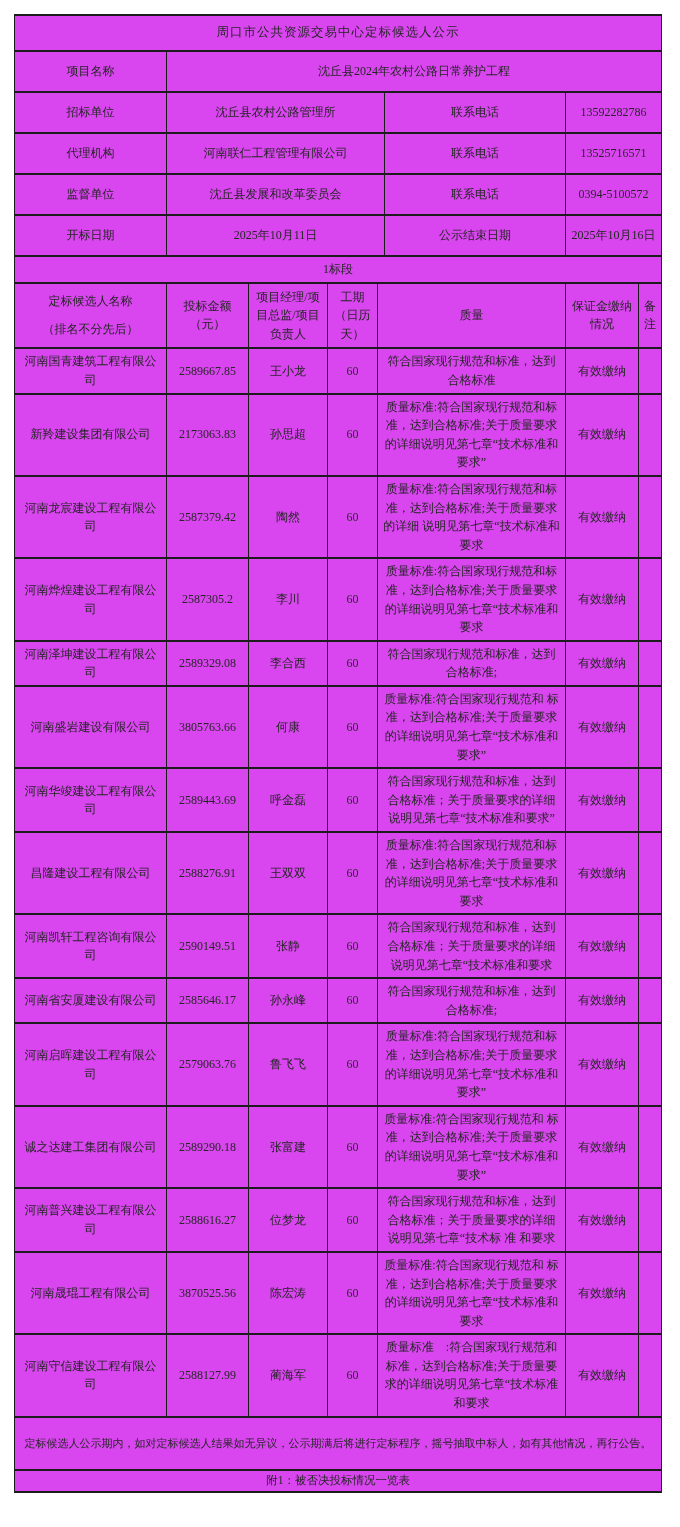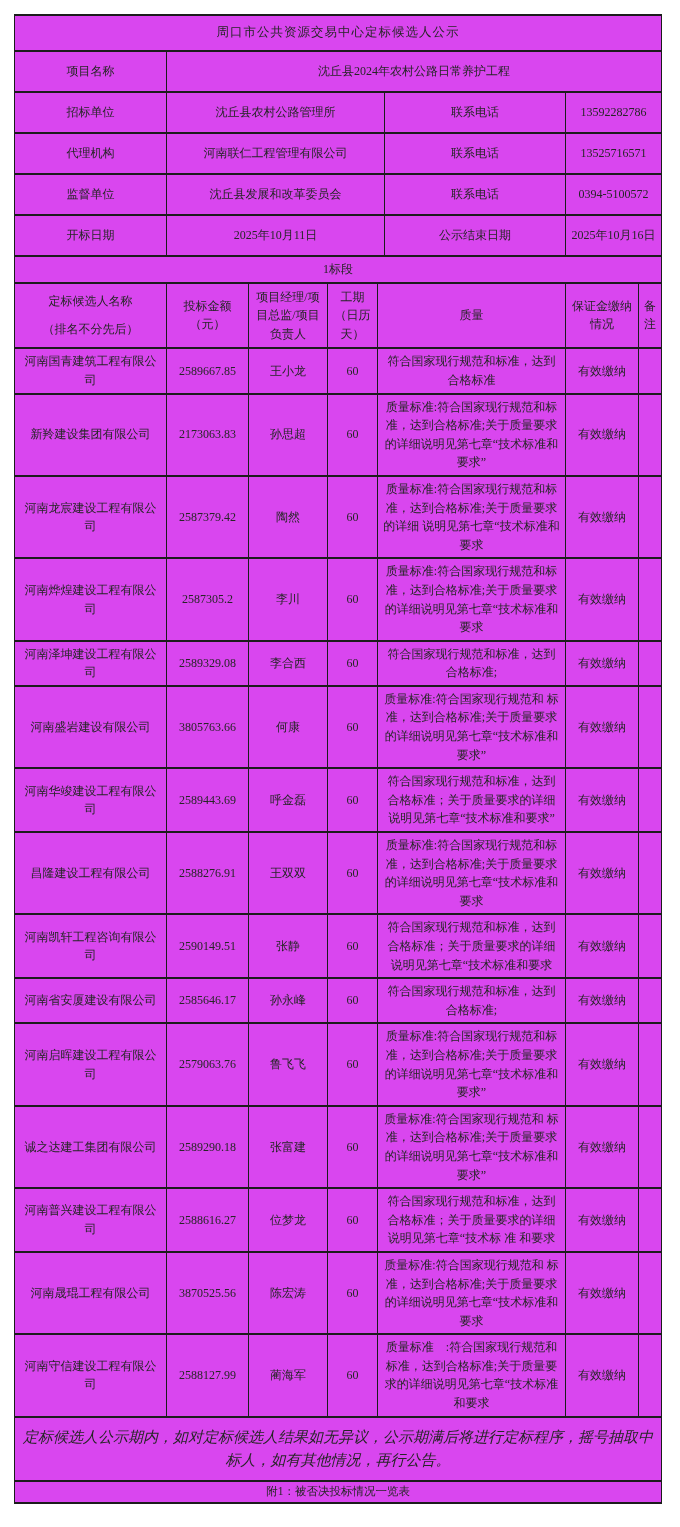--- a/index.html
+++ b/index.html
@@ -35,21 +35,21 @@
     overflow: hidden;
   }
   .r-title  { height: 36px; }
   .r-title td { font-size: 12.5px; letter-spacing: 1px; }
   .r-info   { height: 41px; }
   .r-section{ height: 20px; }
   .r-head   { height: 58px; margin-left: 28px; }
   .r-head td{ padding: 4px 2px; }
   .r-cand   { height: 37px; }
   .r-notice { height: 50px; }
-  .r-notice td { font-size: 15px; padding: 8px 8px; font-style: italic; }
+  .r-notice td { font-size: 11px; padding: 17px 8px; }
   .r-app-title { height: 18px; }
   .r-app-title td, .r-app-sub td { padding: 1px 2px; font-size: 11.5px; }
   .c-name { font-size: 11.5px; padding: 3px 3px; }
   .c-amt  { font-size: 11.5px; }
   .c-qual { font-size: 11px; line-height: 1.6; padding: 4px 5px; }
   .c-dep  { font-size: 11px; }
   .c-note { font-size: 10px; padding: 0; }
   .h-mgr  { font-size: 10.5px; padding: 2px 1px; }
   .h-dep  { font-size: 10px; padding: 2px 0; }
   .h-note { font-size: 10.5px; padding: 0; font-family: Liberation Serif, serif; }

